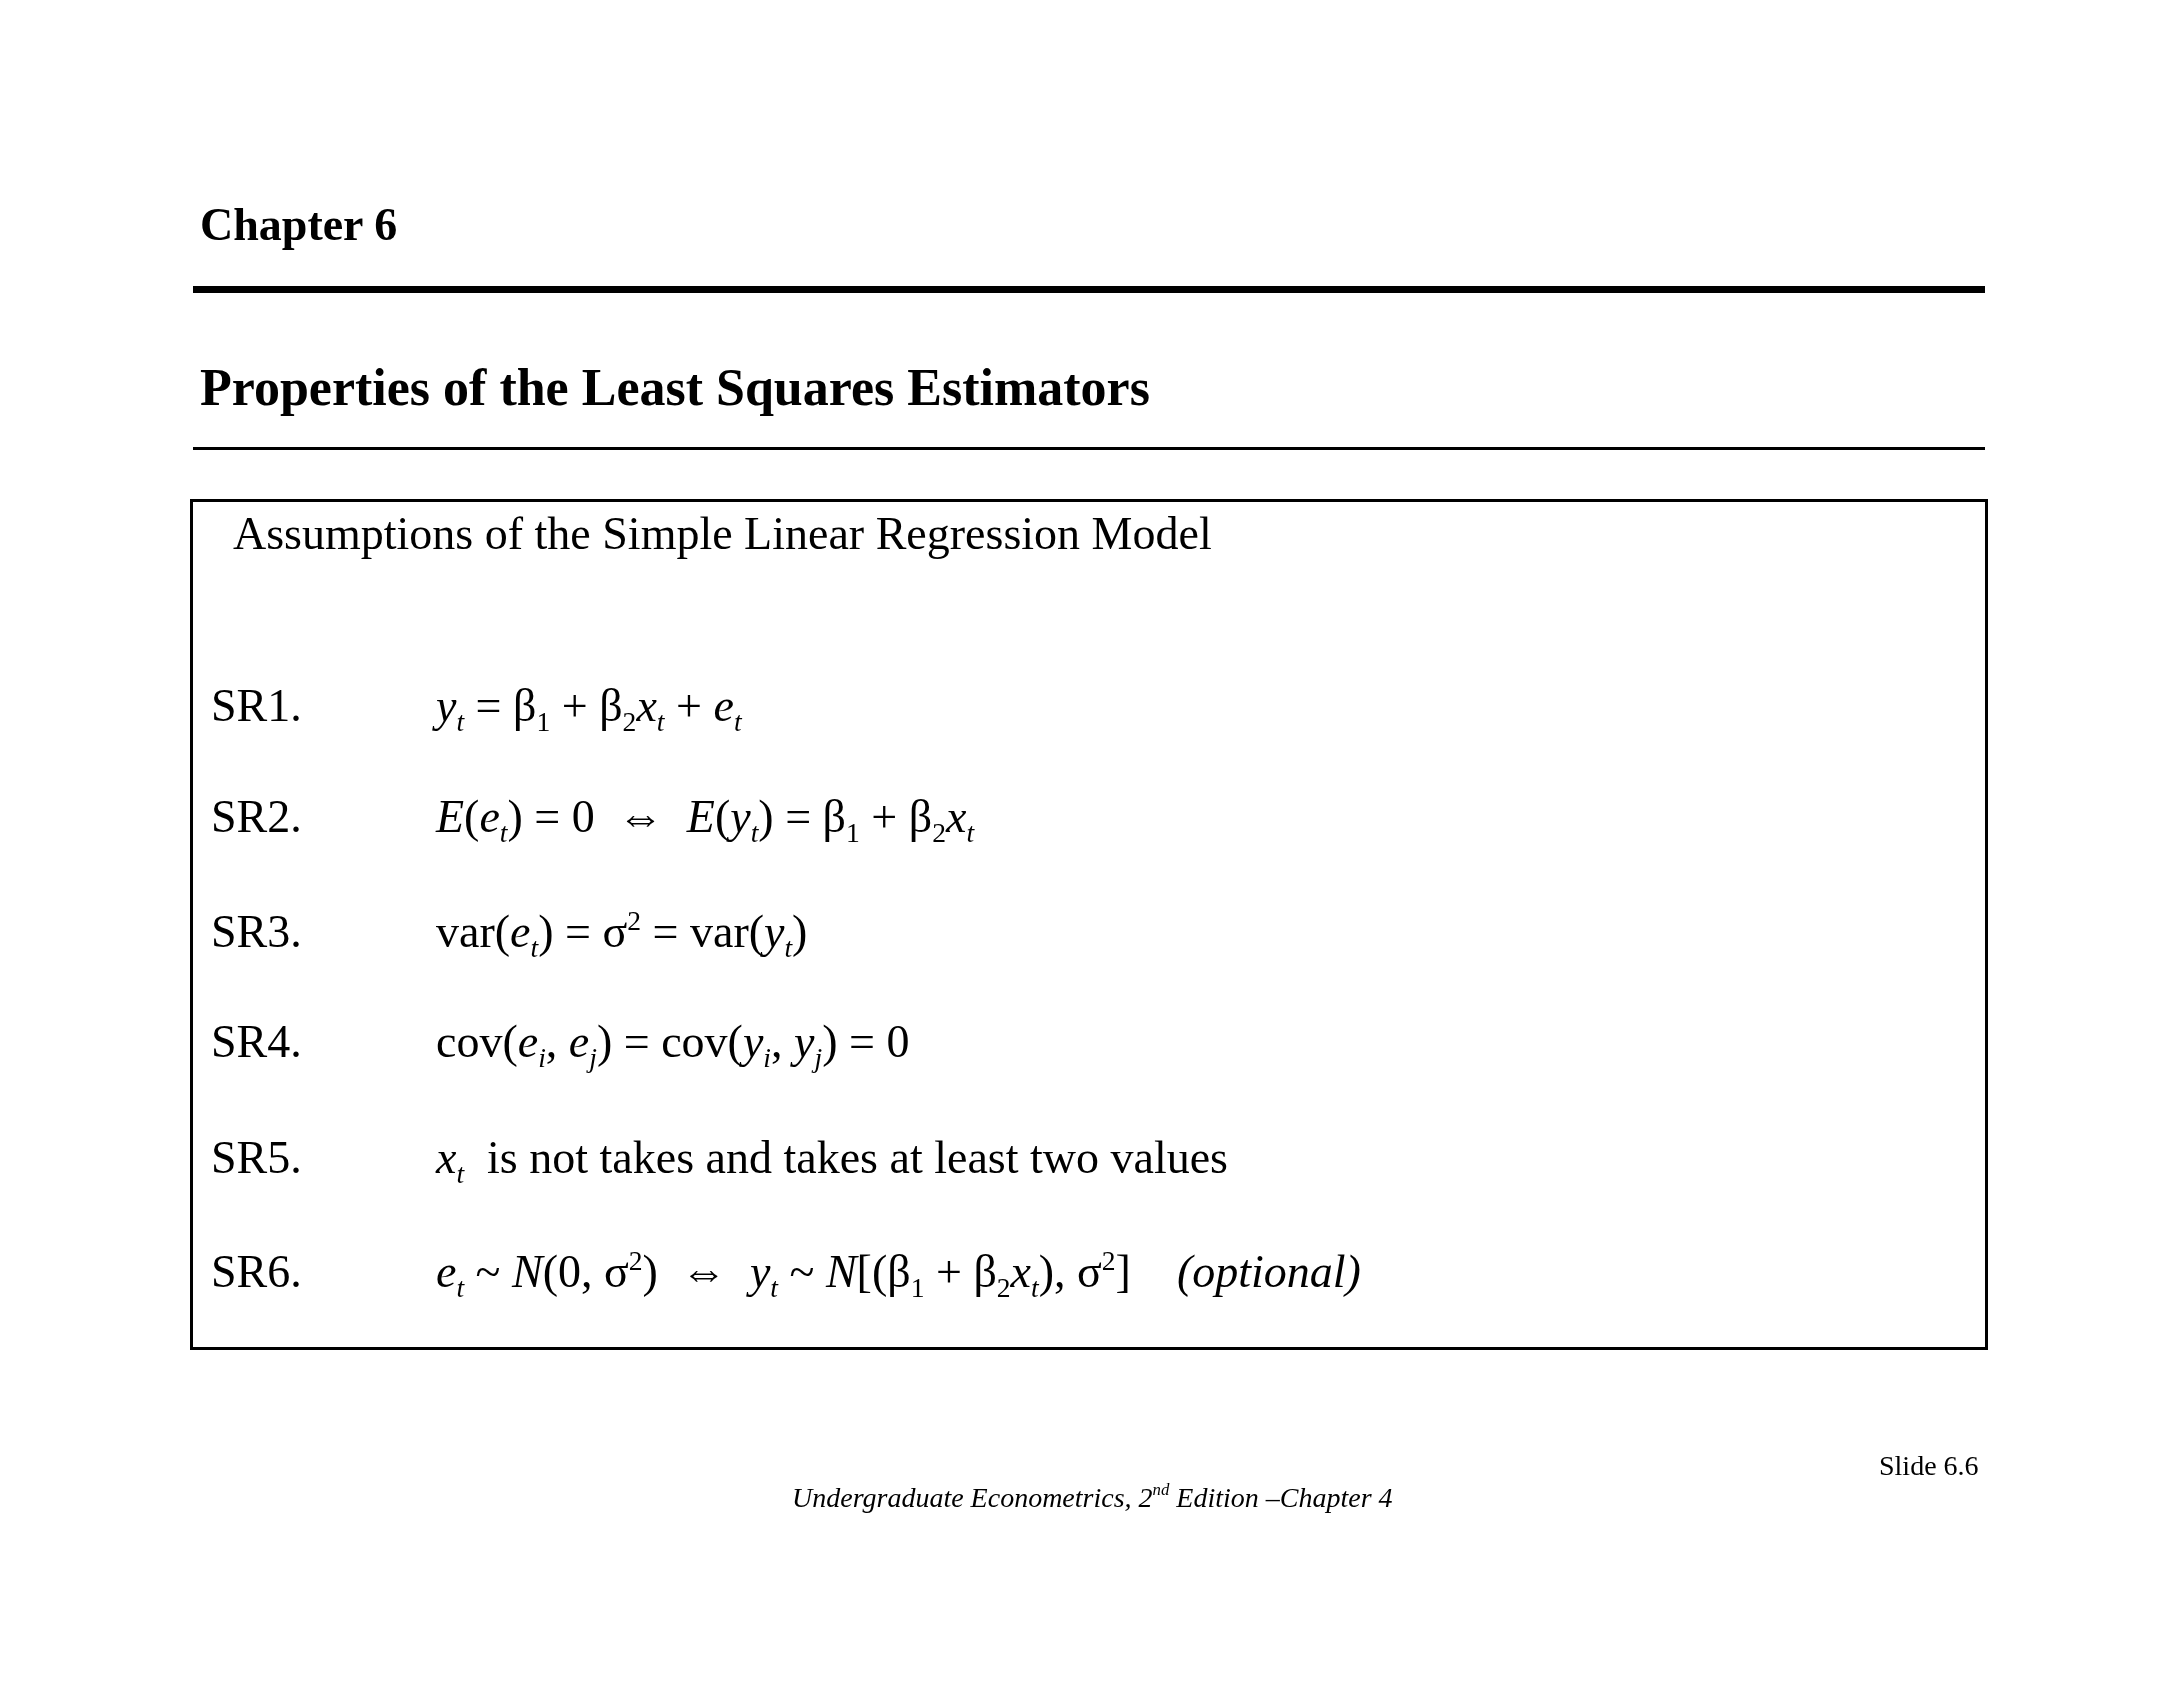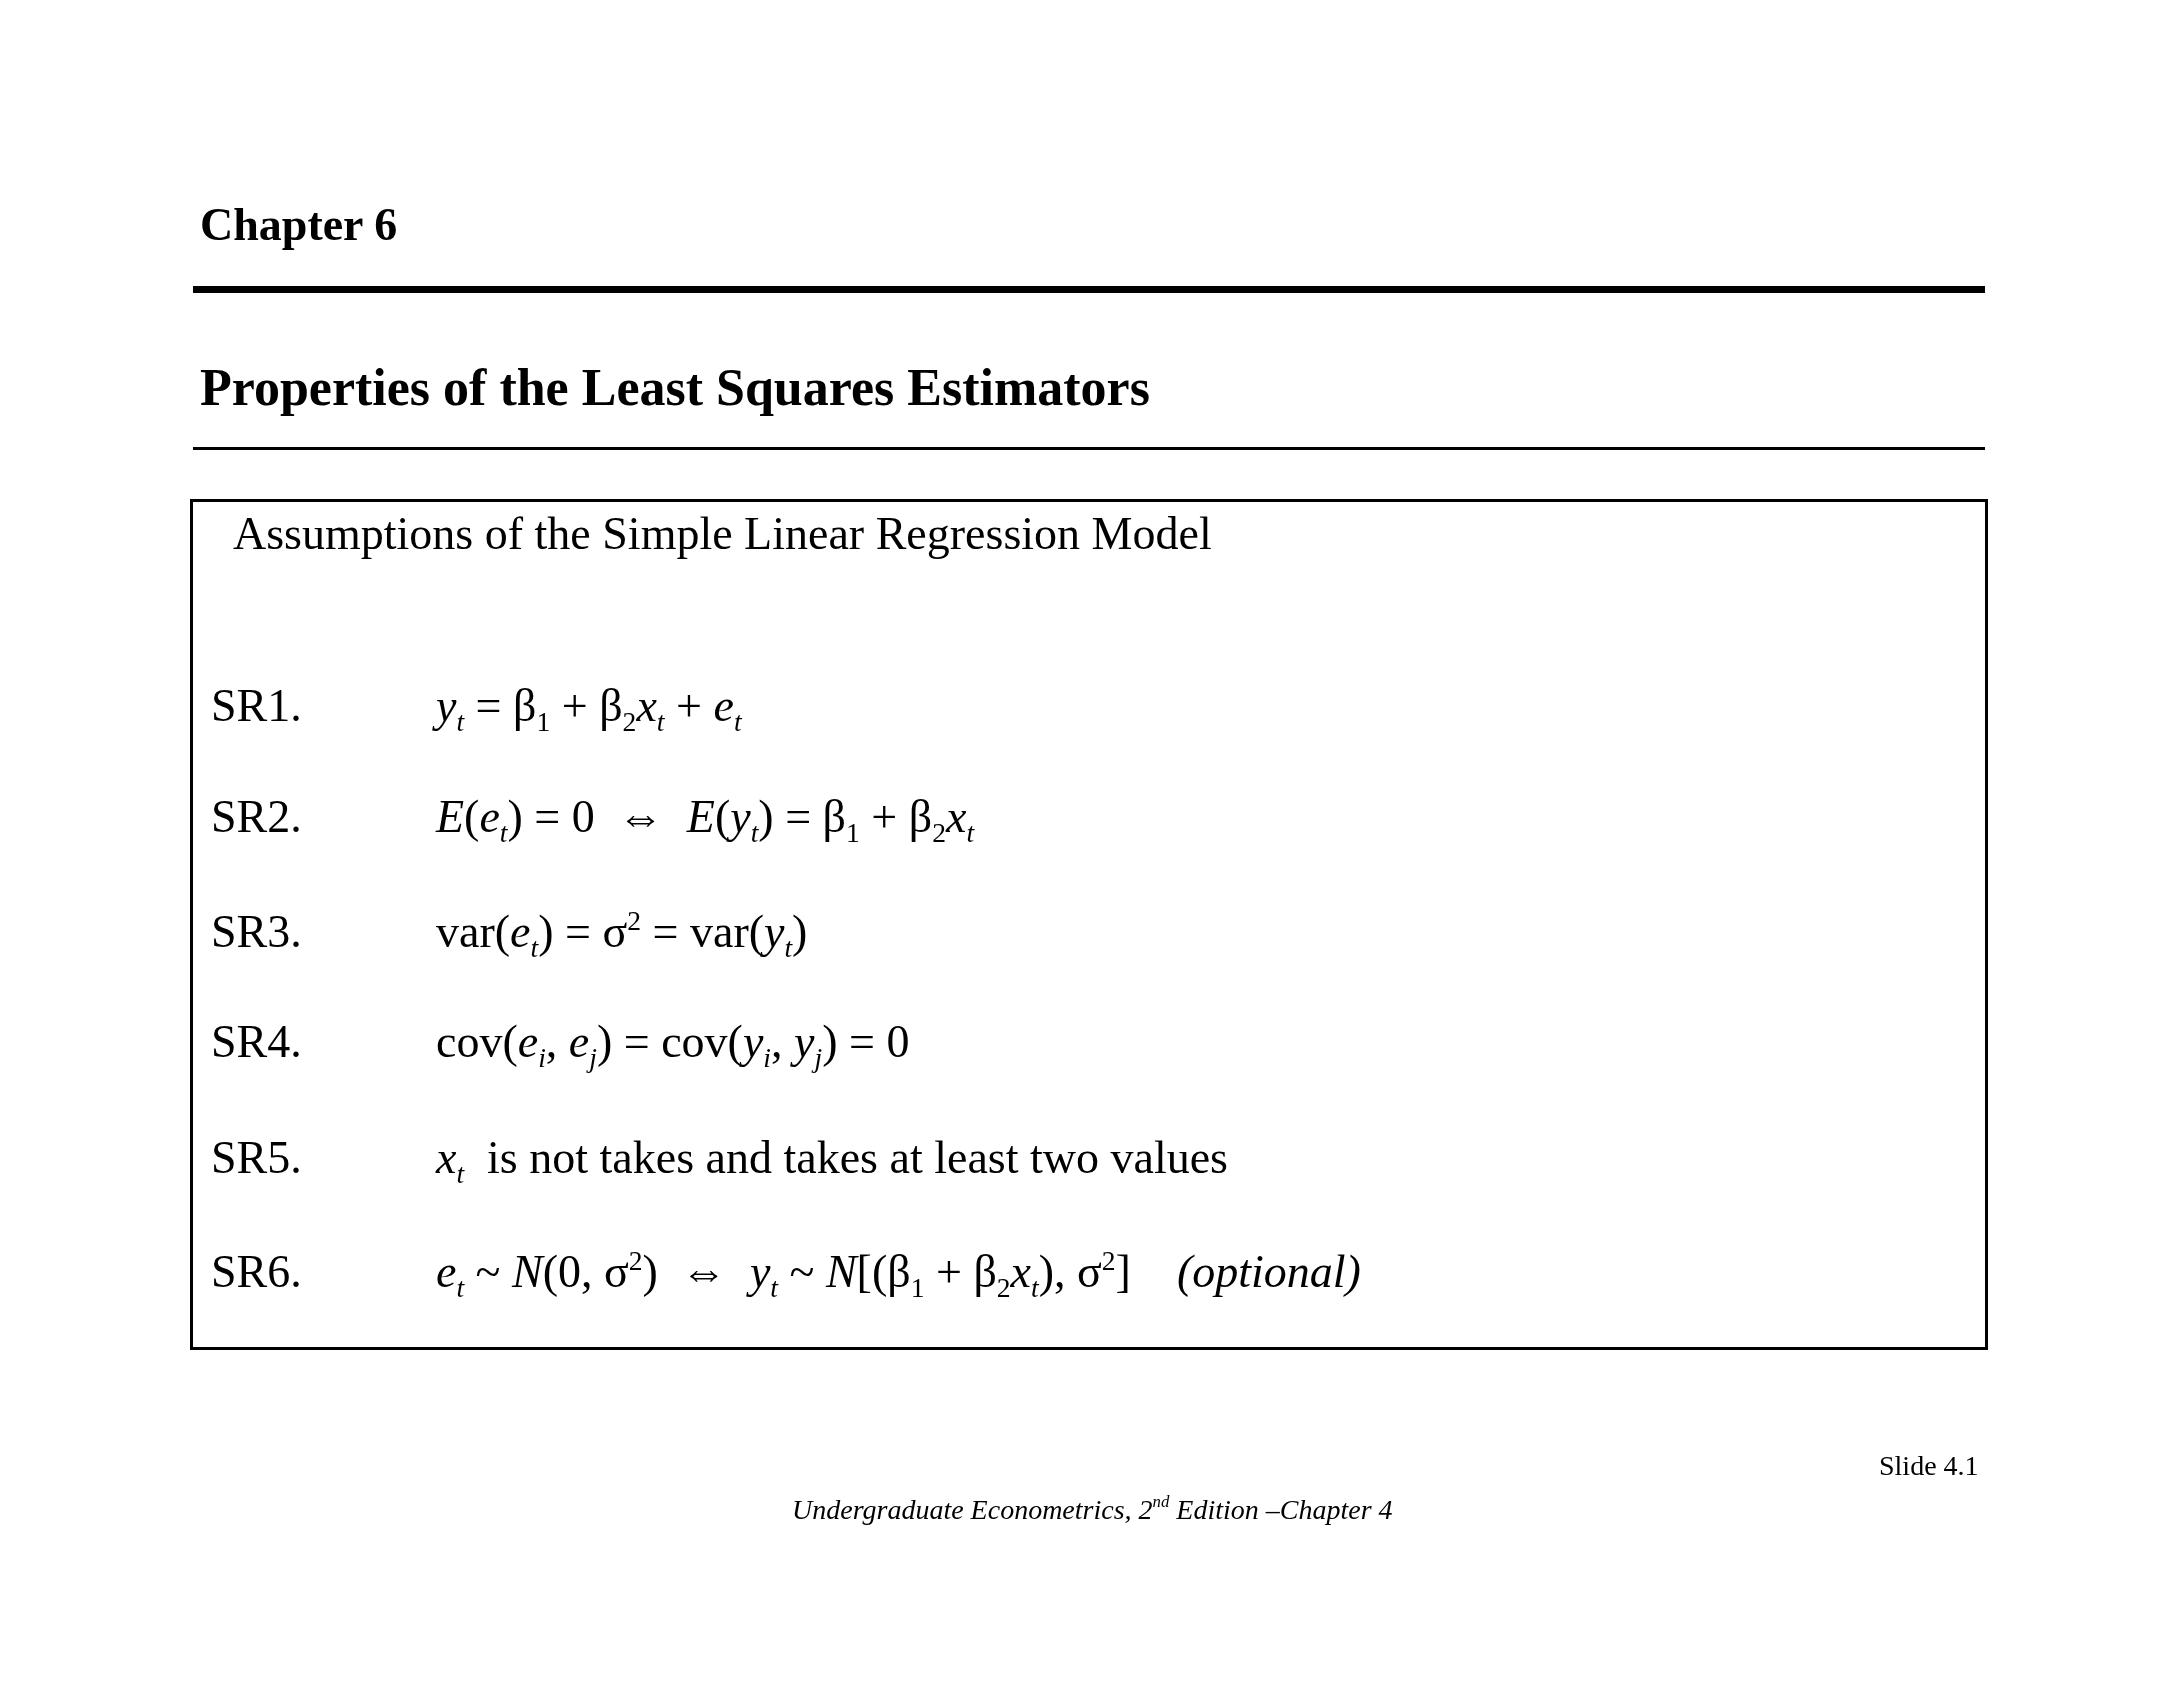--- a/index.html
+++ b/index.html
@@ -11,21 +11,21 @@
   .subtitle { left:200px; top:358px; font-size:52px; font-weight:bold; white-space:nowrap; }
   .rule-thin { left:193px; top:447px; width:1792px; height:3px; background:#000; }
   .box { left:190px; top:499px; width:1792px; height:845px; border:3px solid #000; }
   .box-title { left:233px; top:507px; font-size:46px; font-weight:normal; white-space:nowrap; }
   .row { left:200px; height:59px; font-size:46px; white-space:nowrap; }
   .row .label { position:absolute; left:11px; top:0; }
   .row .formula { position:absolute; left:200px; top:0;margin-left:36px; }
   .m i { font-style:italic; }
   .m sub { font-size:0.6em; vertical-align:-0.35em; }
   .m sup { font-size:0.6em; vertical-align:0.6em; }
-  .footer { left:792px; top:1480px; font-size:28px; font-style:italic; white-space:nowrap;margin-top:12px; }
+  .footer { left:792px; top:1480px; font-size:28px; font-style:italic; white-space:nowrap; }
   .footer sup { font-size:0.6em; vertical-align:0.7em; }
   .slide-num { left:1879px; top:1450px; font-size:28px; white-space:nowrap; }
 </style>
 </head>
 <body>
 
 <div class="abs chapter">Chapter 6</div>
 <div class="abs rule-thick"></div>
 <div class="abs subtitle">Properties of the Least Squares Estimators</div>
 <div class="abs rule-thin"></div>
@@ -56,15 +56,15 @@
 <div class="abs row" style="top:1131px">
   <span class="label">SR5.</span>
   <span class="formula m"><i>x</i><sub><i>t</i></sub>&nbsp; <span>is not takes and takes at least two values</span></span>
 </div>
 
 <div class="abs row" style="top:1245px">
   <span class="label">SR6.</span>
   <span class="formula m"><i>e</i><sub><i>t</i></sub> ~ <i>N</i>(0, σ<sup>2</sup>) &nbsp;⇔&nbsp; <i>y</i><sub><i>t</i></sub> ~ <i>N</i>[(β<sub>1</sub> + β<sub>2</sub><i>x</i><sub><i>t</i></sub>), σ<sup>2</sup>] &nbsp;&nbsp; <i>(optional)</i></span>
 </div>
 
-<div class="abs slide-num">Slide 4.1</div>
+<div class="abs slide-num">Slide 6.6</div>
 <div class="abs footer"><span>Undergraduate Econometrics, 2</span><sup>nd</sup><span> Edition –Chapter 4</span></div>
 
 
 </body></html>

